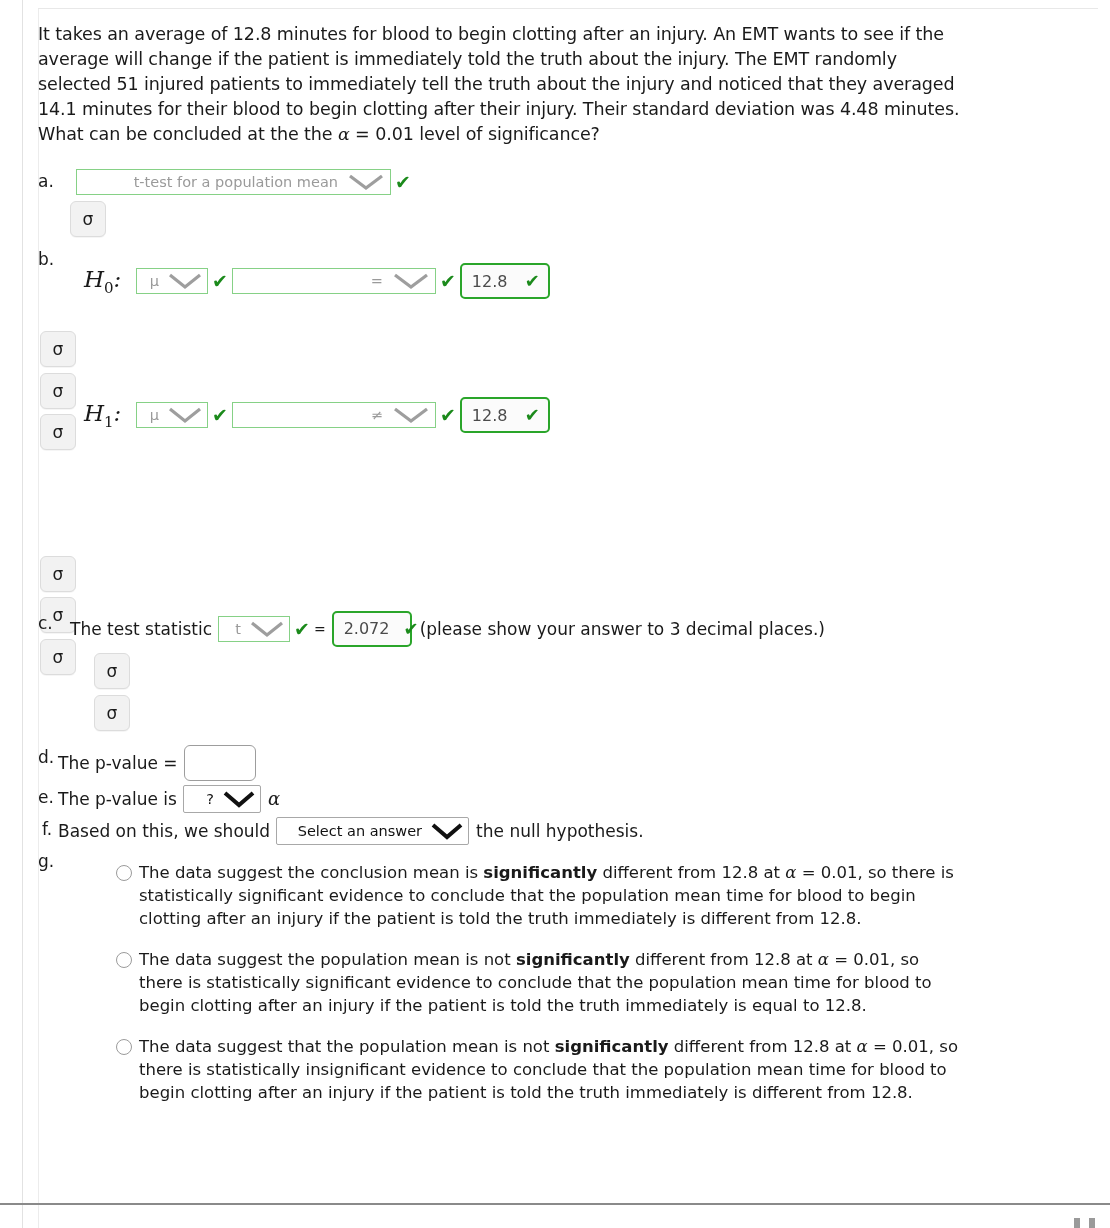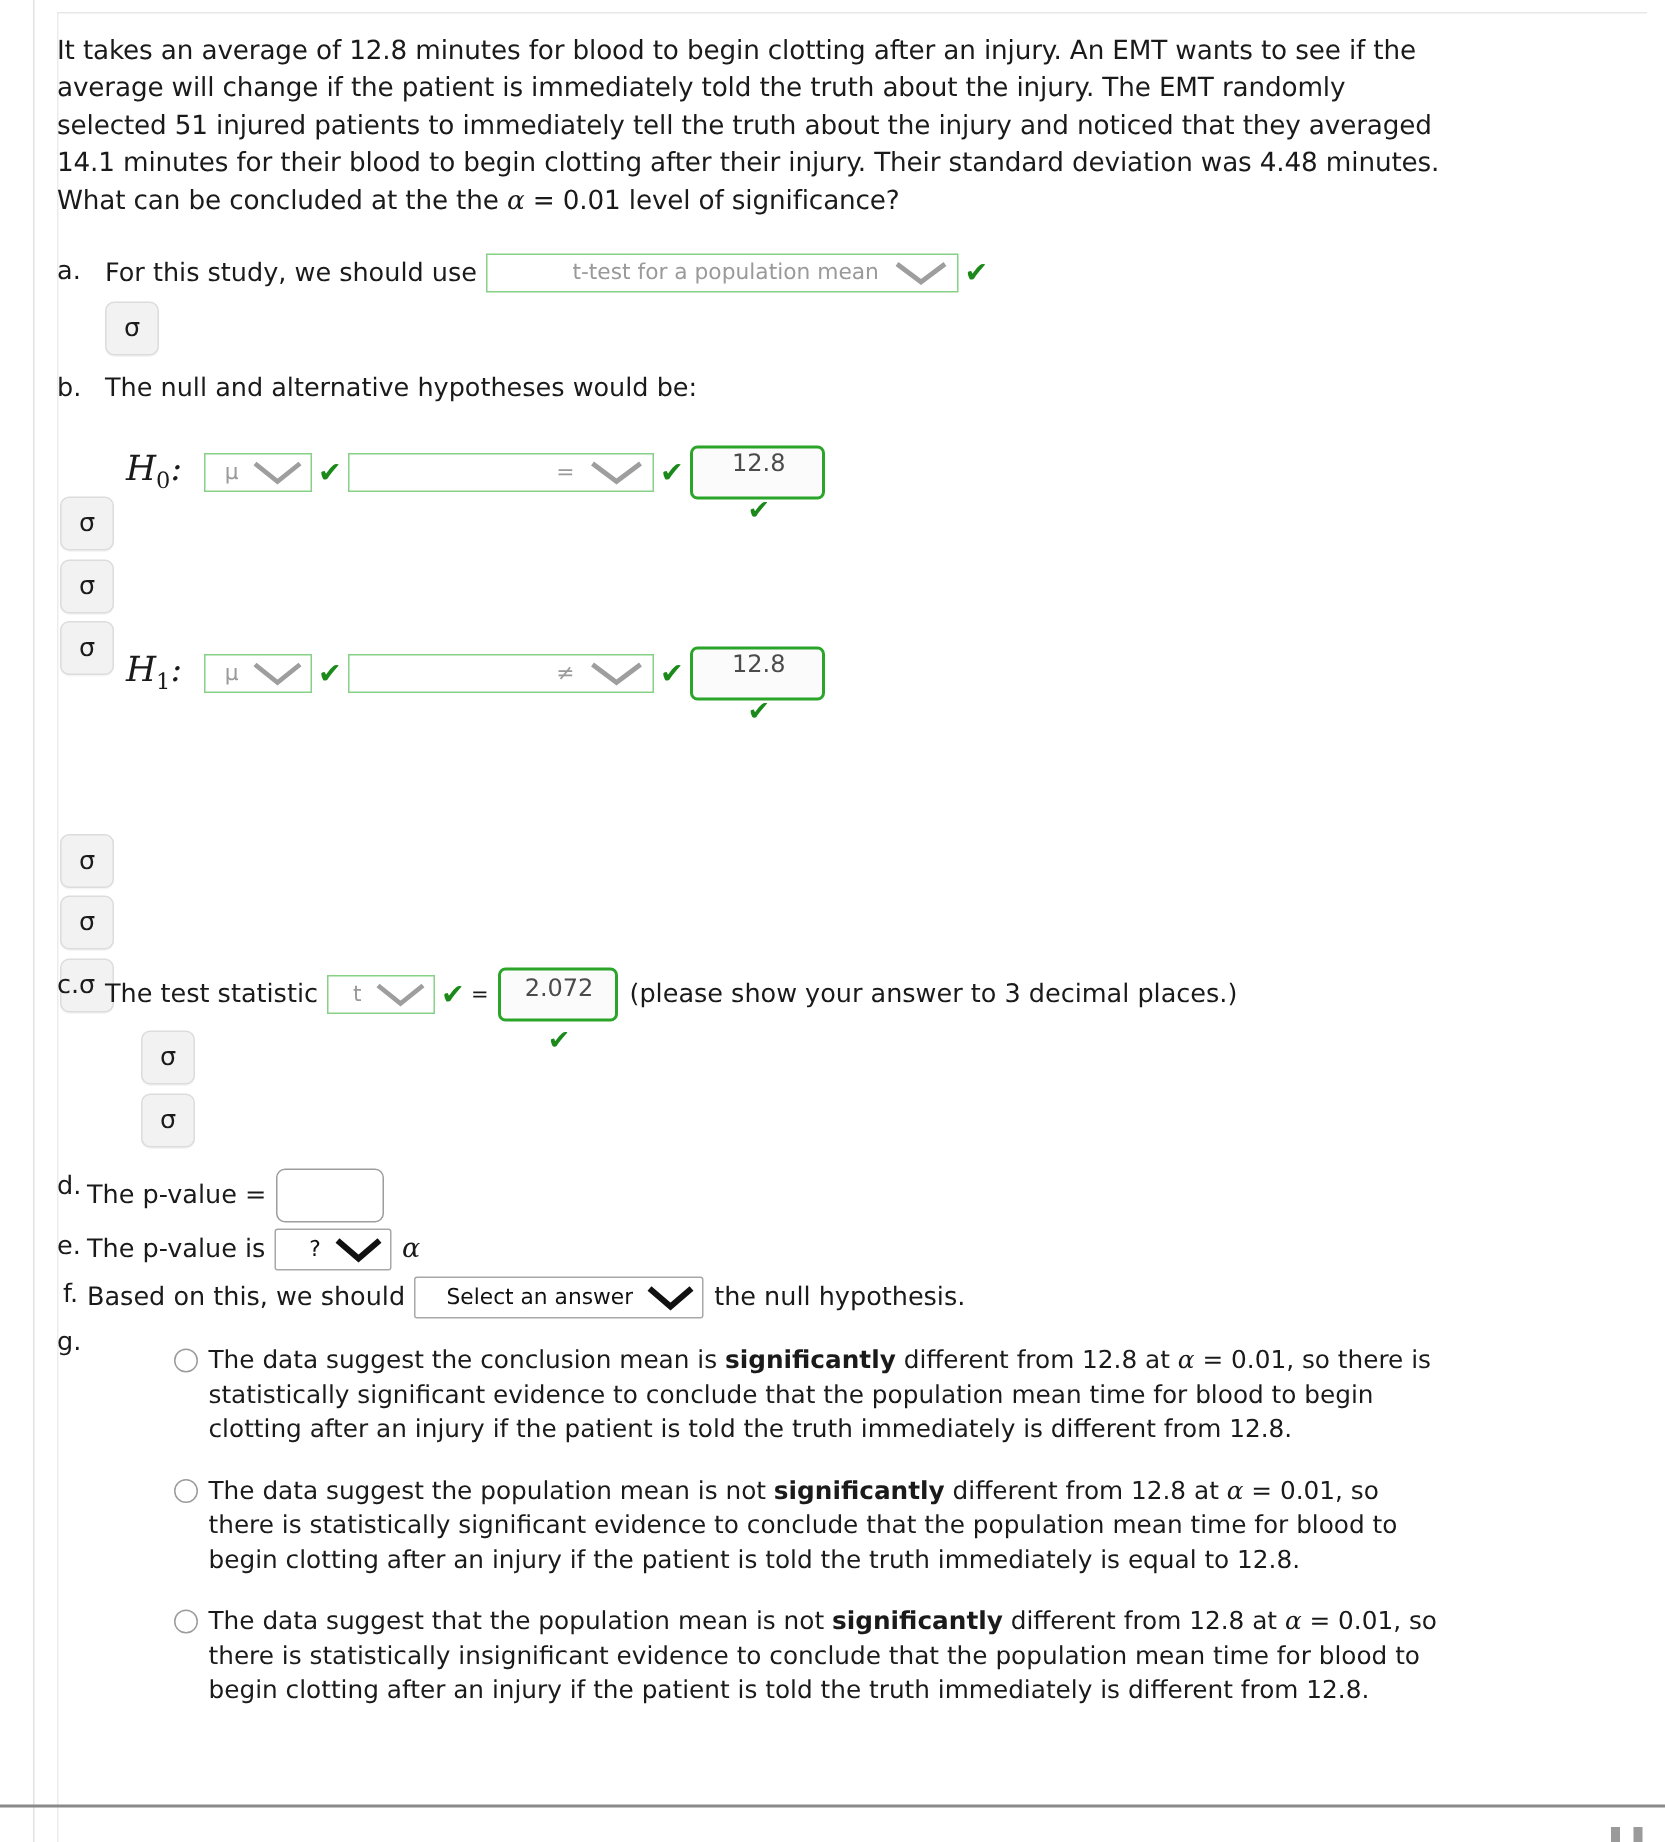--- a/index.html
+++ b/index.html
@@ -140,21 +140,20 @@
     justify-content: space-between;
     box-sizing: border-box;
     height: 36px;
     border: 2.5px solid #2aa52a;
     border-radius: 5px;
     background: #fbfbfb;
     padding: 0 8px 0 10px;
     font-size: 16px;
     color: #4b4b4b;
     gap: 14px;
-    flex-direction: column;
   }
   .ansbox .check { margin: 0; font-size: 18px; }
 
   
   .blank-input {
     display: inline-block;
     box-sizing: border-box;
     width: 72px;
     height: 36px;
     border: 1.5px solid #9d9d9d;
@@ -261,42 +260,40 @@
     <span>selected 51 injured patients to immediately tell the truth about the injury and noticed that they averaged</span>
     <span>14.1 minutes for their blood to begin clotting after their injury. Their standard deviation was 4.48 minutes.</span>
     <span>What can be concluded at the the </span><span class="alpha">α</span><span> = 0.01 level of significance?</span>
   </p>
 
   <div class="parts">
 
     <div class="part" style="margin-top:4px;">
       <span class="part-letter">a.</span>
       <div class="row">
-        <span>For this study, we should use</span>
         <span style="width:6px"></span>
         <span class="sel green" style="width:315px;">
           <span class="sel-txt">t-test for a population mean</span>
           <span class="chev">
             <svg width="40" height="18" viewBox="0 0 40 18">
                 <path d="M4 3 L20 15 L36 3" fill="none" stroke="#9e9e9e" stroke-width="3.2"></path>
               </svg>
           </span>
         </span>
         <span class="check">✔</span>
       </div>
       <div style="margin-top:6px;">
         <span class="sigma-btn">
             <span>σ</span>
           </span>
       </div>
     </div>
 
     <div class="part" style="margin-top:10px;">
       <span class="part-letter">b.</span>
-      <span>The null and alternative hypotheses would be:</span>
     </div>
 
     <div class="hyp-row" style="margin-top:26px;">
       <span class="hyp-label"><span>H</span><span class="sub">0</span><span>:</span></span>
       <span class="sel green" style="width:72px;">
         <span class="sel-txt">μ</span>
         <span class="chev">
           <svg width="36" height="18" viewBox="0 0 36 18">
               <path d="M3 3 L18 15 L33 3" fill="none" stroke="#9e9e9e" stroke-width="3.2"></path>
             </svg>

